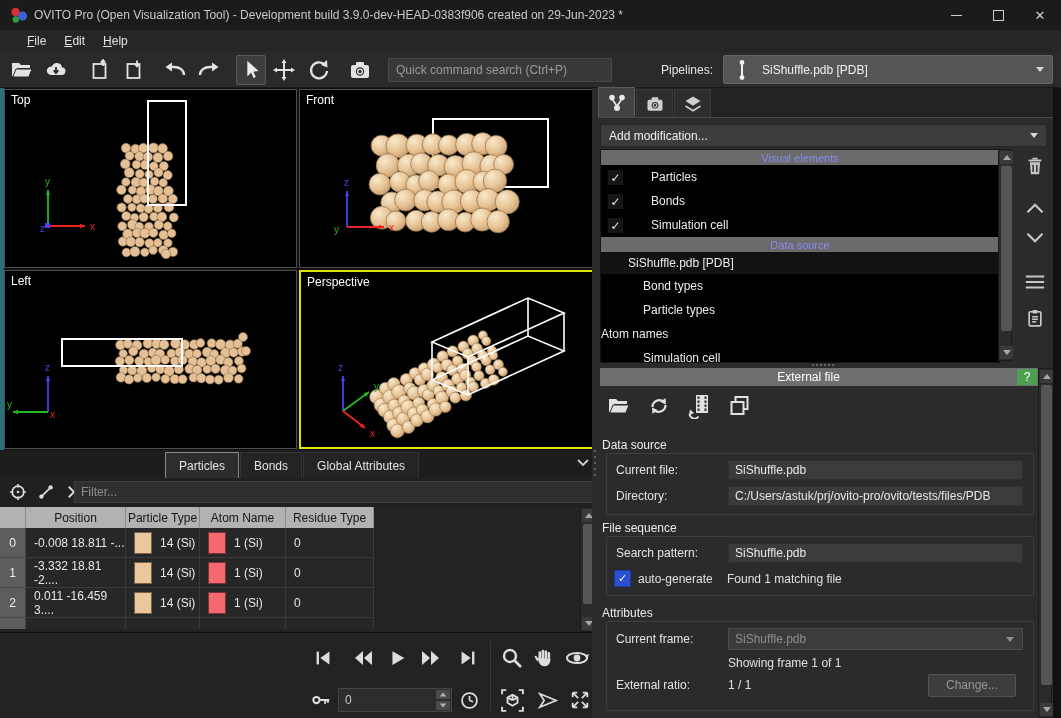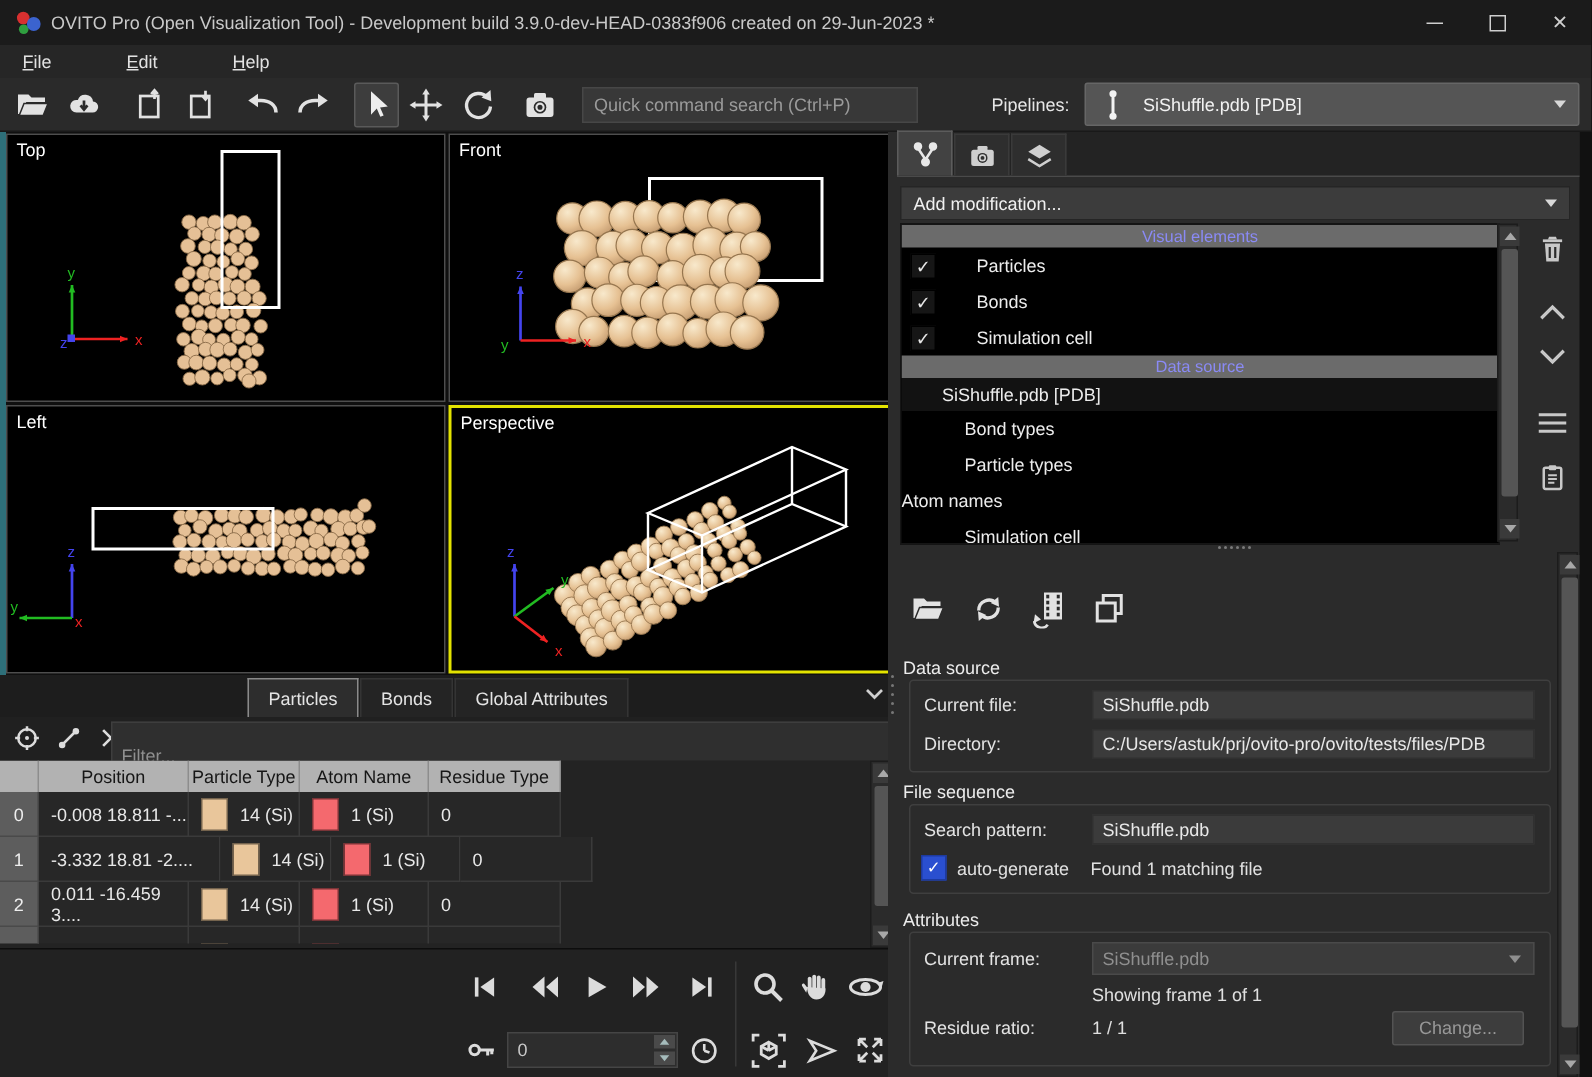--- a/index.html
+++ b/index.html
@@ -13,21 +13,21 @@
   #titlebar{left:0;top:0;width:1061px;height:30px;background:#1b1b1b;}
   #titlebar .title{position:absolute;left:34px;top:8px;color:#c9c9c9;font-size:12px;white-space:nowrap;}
   #logo{position:absolute;left:10px;top:6px;}
   .winbtn{position:absolute;top:0;width:42px;height:30px;display:flex;align-items:center;justify-content:center;color:#cfcfcf;}
   #btn-min{right:84px;} #btn-max{right:42px;} #btn-close{right:0;}
   #btn-min i{display:block;width:11px;height:1px;background:#cfcfcf;}
   #btn-max i{display:block;width:9px;height:9px;border:1px solid #cfcfcf;}
   #btn-close span{font-size:13px;}
 
   
-  #menubar{left:0;top:30px;width:1061px;height:22px;background:#262626;display:flex;align-items:center;padding-left:6px;box-sizing:border-box;gap:32px;}
+  #menubar{left:0;top:30px;width:1061px;height:22px;background:#262626;display:flex;align-items:center;padding-left:18px;box-sizing:border-box;}
   .menu-item{display:inline-block;padding:2px 9px;color:#e2e2e2;}
   .menu-item::first-letter{text-decoration:underline;}
 
   
   #toolbar{left:0;top:52px;width:1061px;height:36px;background:#2a2a2a;border-bottom:1px solid #191919;box-sizing:border-box;display:flex;align-items:center;}
   .tbtn{width:28px;height:28px;display:flex;align-items:center;justify-content:center;flex:none;}
   .tbtn.sel{background:#3d3d3d;border:1px solid #5a5a5a;border-radius:2px;}
   #search-box{flex:none;margin-left:14px;width:208px;height:22px;background:#383838;border:1px solid #474747;color:#e0e0e0;padding:0 7px;font-size:12px;font-family:inherit;}
   #search-box::placeholder{color:#9b9b9b;}
   #pipelines-label{margin-left:auto;color:#e6e6e6;}
@@ -42,21 +42,21 @@
   .viewport.active{border:2px solid #e3e300;}
   .vp-label{position:absolute;left:6px;top:3px;color:#fff;font-size:12px;}
 
   
   #inspector{left:0;top:450px;width:600px;height:182px;background:#202020;}
   #insp-tabs{position:absolute;left:0;top:0;width:600px;height:28px;background:#1d1d1d;display:flex;align-items:flex-end;padding-left:165px;box-sizing:border-box;}
   .insp-tab{height:25px;display:flex;align-items:center;padding:0 13px;background:#242424;border:1px solid #343434;border-bottom:none;color:#e4e4e4;margin-right:1px;}
   .insp-tab.sel{background:#2d2d2d;border-color:#8a8a8a;}
   #insp-collapse{position:absolute;right:10px;top:6px;}
   #filter-row{position:absolute;left:0;top:28px;width:600px;height:27px;display:flex;align-items:center;}
-  #filter-input{position:absolute;left:74px;top:3px;width:514px;height:20px;background:#2f2f2f;border:1px solid #3e3e3e;color:#ddd;padding:12px 6px;font-size:12px;font-family:inherit;}
+  #filter-input{position:absolute;left:74px;top:3px;width:514px;height:20px;background:#2f2f2f;border:1px solid #3e3e3e;color:#ddd;padding:0 6px;font-size:12px;font-family:inherit;}
   #filter-input::placeholder{color:#8f8f8f;}
   .mini-btn{width:24px;height:24px;display:flex;align-items:center;justify-content:center;flex:none;margin-left:4px;}
 
   #table{position:absolute;left:0;top:57px;width:580px;height:125px;overflow:hidden;background:#232323;}
   .trow{display:flex;}
   .th-cell{background:#b2b2b2;color:#161616;border-right:1px solid #8d8d8d;height:21px;display:flex;align-items:center;justify-content:center;box-sizing:border-box;flex:none;}
   .td-idx{background:#5d5d5d;color:#eee;border-right:1px solid #444;border-bottom:1px solid #4a4a4a;display:flex;align-items:center;justify-content:center;box-sizing:border-box;flex:none;}
   .td{background:#272727;color:#e8e8e8;border-right:1px solid #3a3a3a;border-bottom:1px solid #3a3a3a;display:flex;align-items:center;padding-left:8px;box-sizing:border-box;flex:none;}
   .swatch{display:inline-block;width:16px;height:20px;border:1px solid rgba(0,0,0,.5);margin-right:8px;flex:none;}
   #table-scroll{position:absolute;left:580px;top:57px;width:16px;height:125px;background:#2b2b2b;border:1px solid #1c1c1c;box-sizing:border-box;}
@@ -602,21 +602,21 @@
       </div>
       <div class="trow">
         <div class="td-idx" style="width: 26px; height: 30px;">0</div>
         <div class="td" style="width: 100px; height: 30px;">-0.008 18.811 -...</div>
         <div class="td" style="width: 74px; height: 30px;"><span class="swatch" style="background: rgb(233, 198, 155);"></span>14 (Si)</div>
         <div class="td" style="width: 86px; height: 30px;"><span class="swatch" style="background: rgb(244, 105, 110);"></span>1 (Si)</div>
         <div class="td" style="width: 88px; height: 30px;">0</div>
       </div>
       <div class="trow">
         <div class="td-idx" style="width: 26px; height: 30px;">1</div>
-        <div class="td" style="width: 121px; height: 30px;">-3.332 18.81 -2....</div>
+        <div class="td" style="width: 100px; height: 30px;">-3.332 18.81 -2....</div>
         <div class="td" style="width: 74px; height: 30px;"><span class="swatch" style="background: rgb(233, 198, 155);"></span>14 (Si)</div>
         <div class="td" style="width: 86px; height: 30px;"><span class="swatch" style="background: rgb(244, 105, 110);"></span>1 (Si)</div>
         <div class="td" style="width: 88px; height: 30px;">0</div>
       </div>
       <div class="trow">
         <div class="td-idx" style="width: 26px; height: 30px;">2</div>
         <div class="td" style="width: 100px; height: 30px;">0.011 -16.459 3....</div>
         <div class="td" style="width: 74px; height: 30px;"><span class="swatch" style="background: rgb(233, 198, 155);"></span>14 (Si)</div>
         <div class="td" style="width: 86px; height: 30px;"><span class="swatch" style="background: rgb(244, 105, 110);"></span>1 (Si)</div>
         <div class="td" style="width: 88px; height: 30px;">0</div>
@@ -859,20 +859,24 @@
   <div id="h-split">
     <span class="hdot"></span>
       <span class="hdot"></span>
       <span class="hdot"></span>
       <span class="hdot"></span>
       <span class="hdot"></span>
       <span class="hdot"></span>
   </div>
 
   <div id="extfile">
+    <div id="ext-header">
+      <span class="cap">External file</span>
+      <span id="ext-help">?</span>
+    </div>
     <div id="ext-toolbar">
       <div class="ext-tbtn">
         <svg width="26" height="24" viewBox="0 0 24 24">
             <path d="M2 5h7l2 2h9v3H7.5L4.8 18H2z" fill="#e2e2e2"></path>
             <path d="M6 11h16l-3.2 8H2.8z" fill="#e2e2e2" stroke="#2b2b2b" stroke-width="1"></path>
           </svg>
       </div>
       <div class="ext-tbtn">
         <svg width="24" height="24" viewBox="0 0 24 24">
             <path d="M5.5 13a6.8 6.8 0 0 1 11.5-5" fill="none" stroke="#e2e2e2" stroke-width="2.2"></path>
@@ -935,21 +939,21 @@
       <span class="flabel">Current frame:</span>
       <span class="combo-dis">
         <span class="txt">SiShuffle.pdb</span>
         <span class="dd-arrow" style="border-top-color:#8f8f8f"></span>
       </span>
     </div>
     <div class="frow" style="left:130px;top:288px;">
       <span>Showing frame 1 of 1</span>
     </div>
     <div class="frow" style="left:18px;top:310px;width:410px;">
-      <span class="flabel">Residue ratio:</span>
+      <span class="flabel">External ratio:</span>
       <span>1 / 1</span>
       <span id="change-btn">Change...</span>
     </div>
 
   </div>
 
   <div id="ext-scroll" style="left:446px;top:280px;height:350px;" class="abs">
     <div class="sb-btn" style="top:1px">
         <span class="tri-up"></span>
       </div>

